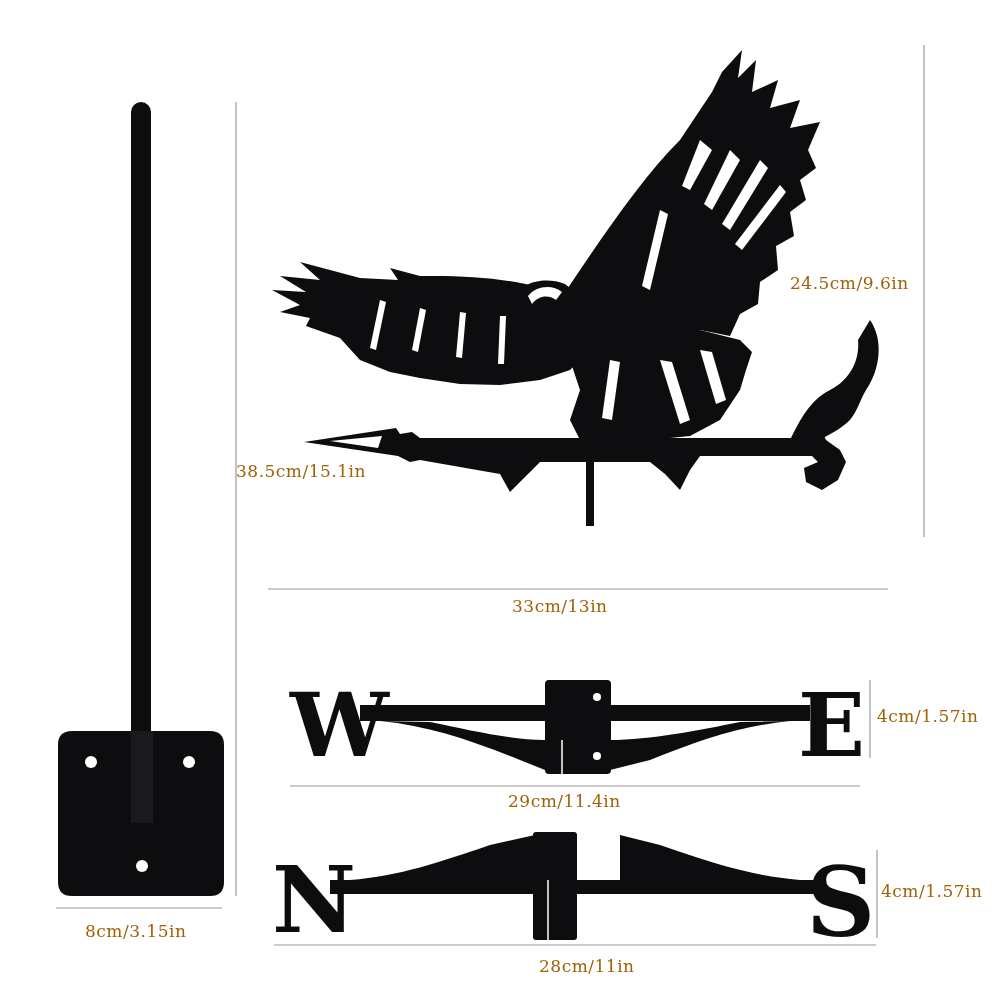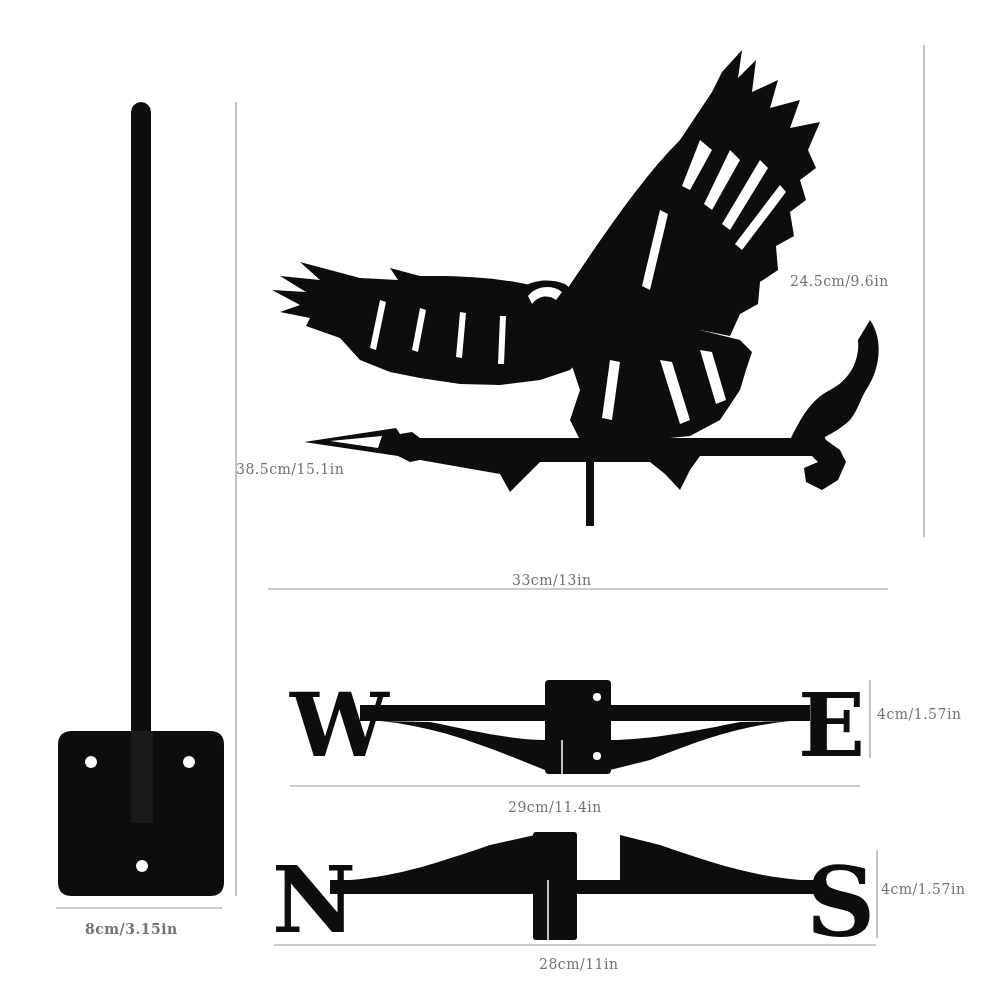--- a/index.html
+++ b/index.html
@@ -1,18 +1,18 @@
 <!DOCTYPE html>
 <html><head>
   <meta charset="utf-8">
   <style>
     html, body { margin: 0; padding: 0; background: #ffffff; }
     body { width: 1000px; height: 1000px; position: relative; overflow: hidden; font-family: "DejaVu Serif", "Liberation Serif", serif; }
     .canvas { position: absolute; left: 0; top: 0; width: 1000px; height: 1000px; }
-    .label { position: absolute; font-family: "DejaVu Serif", "Liberation Serif", serif; font-size: 14px; color: #737373; letter-spacing: 0.5px; white-space: nowrap; }
+    .label { position: absolute; font-family: "DejaVu Serif", "Liberation Serif", serif; font-size: 17px; color: #a16207; letter-spacing: 0.5px; white-space: nowrap; }
     svg { position: absolute; left: 0; top: 0; }
   </style>
 </head>
 <body>
 
 <div class="canvas">
 
   <svg width="1000" height="1000" viewBox="0 0 1000 1000">
 
     <g stroke="#9a9a9a" stroke-width="1.2" fill="none">
@@ -85,21 +85,21 @@
       <rect x="330" y="880" width="490" height="14"></rect>
       <path d="M350 880 C400 876 440 862 490 845 L535 835 L535 880 Z"></path>
       <path d="M800 880 C750 876 710 862 660 845 L620 835 L620 880 Z"></path>
       <rect x="533" y="832" width="44" height="108" rx="3"></rect>
       <line x1="548" y1="880" x2="548" y2="940" stroke="#fff" stroke-width="1.5"></line>
     </g>
     <text x="272" y="932" font-family="'DejaVu Serif', 'Liberation Serif', serif" font-weight="bold" font-size="92" fill="#0d0d0f">N</text>
     <text x="806" y="936" font-family="'DejaVu Serif', 'Liberation Serif', serif" font-weight="bold" font-size="96" fill="#0d0d0f">S</text>
   </svg>
 
-  <div class="label" style="left:85px; top:921px;font-weight:bold;">8cm/3.15in</div>
+  <div class="label" style="left:85px; top:921px;">8cm/3.15in</div>
   <div class="label" style="left:790px; top:273px;">24.5cm/9.6in</div>
   <div class="label" style="left:236px; top:461px;">38.5cm/15.1in</div>
-  <div class="label" style="left:512px; top:572px;text-align:center;">33cm/13in</div>
+  <div class="label" style="left:512px; top:596px;text-align:center;">33cm/13in</div>
   <div class="label" style="left:877px; top:706px;">4cm/1.57in</div>
-  <div class="label" style="left:508px; top:791px;margin-top:8px;">29cm/11.4in</div>
+  <div class="label" style="left:508px; top:791px;">29cm/11.4in</div>
   <div class="label" style="left:881px; top:881px;">4cm/1.57in</div>
   <div class="label" style="left:539px; top:956px;">28cm/11in</div>
 </div>
 
 </body></html>

